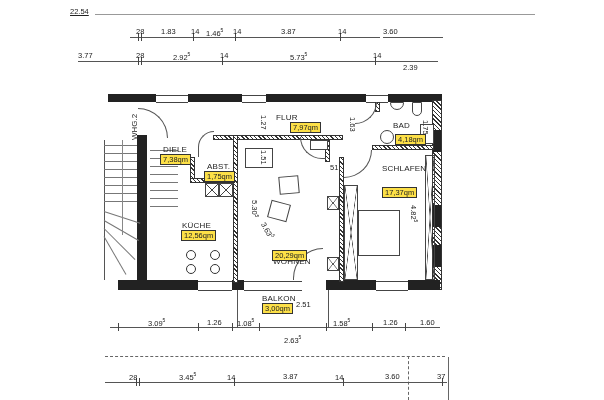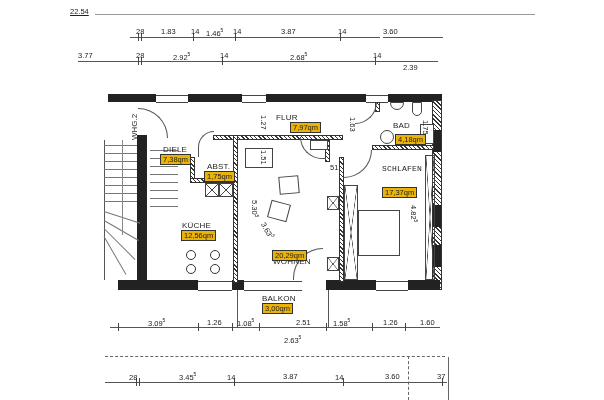--- a/index.html
+++ b/index.html
@@ -6,21 +6,21 @@
   body { width:604px; height:400px; position:relative; overflow:hidden; font-family:"Liberation Sans", sans-serif; color:#222; }
   .abs { position:absolute; }
   .dimtxt { position:absolute; font-size:7.5px; color:#222; white-space:nowrap; line-height:1; }
   .dimtxt sup { font-size:5px; }
   .hline { position:absolute; height:0; border-top:1px solid #555; }
   .tick { position:absolute; width:1px; height:8px; background:#444; }
   .wall { position:absolute; background:#222; }
   .hatch { position:absolute; background:repeating-linear-gradient(45deg,#333 0 1px,#fff 1px 3px); border:1px solid #333; box-sizing:border-box; }
   .thin { position:absolute; background:#555; }
   .room-name { position:absolute; font-size:8px; color:#222; white-space:nowrap; letter-spacing:0.2px; }
-  .room-area { position:absolute; font-size:7.5px; color:#222; border:1px solid #333; padding:0 2px; background:#eab308; white-space:nowrap; }
+  .room-area { position:absolute; font-size:7.5px; color:#222; border:1px solid #333; padding:0 2px; background:#fde047; white-space:nowrap; }
   .vtxt { position:absolute; font-size:7.5px; color:#222; transform:rotate(90deg); transform-origin:left top; white-space:nowrap; }
   .window { position:absolute; background:#fff; border-top:1px solid #444; border-bottom:1px solid #444; }
   .furn { position:absolute; border:1px solid #444; box-sizing:border-box; background:#fff; }
   .xbox { position:absolute; border:1px solid #444; box-sizing:border-box;
           background:
             linear-gradient(to top right, transparent calc(50% - 0.6px), #444 50%, transparent calc(50% + 0.6px)),
             linear-gradient(to bottom right, transparent calc(50% - 0.6px), #444 50%, transparent calc(50% + 0.6px)); }
   .chair { position:absolute; width:10px; height:10px; border:1px solid #333; border-radius:50%; box-sizing:border-box; }
   .door-arc { position:absolute; border:1px solid #555; box-sizing:border-box; }
   .stair-line { position:absolute; height:1px; background:#777; }
@@ -54,21 +54,21 @@
 <div>
   <div class="hline" style="left:78px;top:61px;width:360px;"></div>
   <div class="tick" style="left:138px;top:57px;"></div>
   <div class="tick" style="left:141px;top:57px;"></div>
   <div class="tick" style="left:222px;top:57px;"></div>
   <div class="tick" style="left:375px;top:57px;"></div>
   <div class="dimtxt" style="left:78px;top:52px;">3.77</div>
   <div class="dimtxt" style="left:136px;top:52px;">28</div>
   <div class="dimtxt" style="left:173px;top:52px;"><span>2.92</span><sup>5</sup></div>
   <div class="dimtxt" style="left:220px;top:52px;">14</div>
-  <div class="dimtxt" style="left:290px;top:52px;"><span>2.68</span><sup>5</sup></div>
+  <div class="dimtxt" style="left:290px;top:52px;"><span>5.73</span><sup>5</sup></div>
   <div class="dimtxt" style="left:373px;top:52px;">14</div>
   <div class="dimtxt" style="left:403px;top:64px;">2.39</div>
 </div>
 
 <div>
 
   <div class="wall" style="left:108px;top:94px;width:48px;height:8px;"></div>
   <div class="window" style="left:156px;top:95px;width:32px;height:6px;"></div>
   <div class="wall" style="left:188px;top:94px;width:54px;height:8px;"></div>
   <div class="window" style="left:242px;top:95px;width:24px;height:6px;"></div>
@@ -159,21 +159,21 @@
   <div class="xbox" style="left:425px;top:155px;width:10px;height:125px;"></div>
 
   <div class="room-name" style="left:163px;top:145px;">DIELE</div>
   <div class="room-area" style="left:160px;top:154px;">7,38qm</div>
   <div class="room-name" style="left:207px;top:162px;">ABST.</div>
   <div class="room-area" style="left:204px;top:171px;">1,75qm</div>
   <div class="room-name" style="left:276px;top:113px;">FLUR</div>
   <div class="room-area" style="left:290px;top:122px;">7,97qm</div>
   <div class="room-name" style="left:393px;top:121px;">BAD</div>
   <div class="room-area" style="left:395px;top:134px;">4,18qm</div>
-  <div class="room-name" style="left:382px;top:164px;font-family:Liberation Mono, monospace;">SCHLAFEN</div>
+  <div class="room-name" style="left:382px;top:164px;">SCHLAFEN</div>
   <div class="room-area" style="left:382px;top:187px;">17,37qm</div>
   <div class="room-name" style="left:182px;top:221px;">KÜCHE</div>
   <div class="room-area" style="left:181px;top:230px;">12,56qm</div>
   <div class="room-name" style="left:273px;top:257px;text-align:center;">WOHNEN</div>
   <div class="room-area" style="left:272px;top:250px;">20,29qm</div>
 
   <div class="vtxt" style="left:268px;top:115px;">1.27</div>
   <div class="vtxt" style="left:268px;top:150px;">1.51</div>
   <div class="vtxt" style="left:357px;top:117px;">1.63</div>
   <div class="vtxt" style="left:430px;top:120px;">1.75</div>
@@ -192,21 +192,21 @@
   <div class="tick" style="left:118px;top:323px;"></div>
   <div class="tick" style="left:198px;top:323px;"></div>
   <div class="tick" style="left:232px;top:323px;"></div>
   <div class="tick" style="left:259px;top:323px;"></div>
   <div class="tick" style="left:326px;top:323px;"></div>
   <div class="tick" style="left:372px;top:323px;"></div>
   <div class="tick" style="left:405px;top:323px;"></div>
   <div class="dimtxt" style="left:148px;top:318px;"><span>3.09</span><sup>5</sup></div>
   <div class="dimtxt" style="left:207px;top:319px;">1.26</div>
   <div class="dimtxt" style="left:237px;top:318px;"><span>1.08</span><sup>5</sup></div>
-  <div class="dimtxt" style="left:284px;top:319px;padding-left:12px;">2.51</div>
+  <div class="dimtxt" style="left:284px;top:301px;padding-left:12px;">2.51</div>
   <div class="dimtxt" style="left:333px;top:318px;"><span>1.58</span><sup>5</sup></div>
   <div class="dimtxt" style="left:383px;top:319px;">1.26</div>
   <div class="dimtxt" style="left:420px;top:319px;">1.60</div>
   <div class="dimtxt" style="left:284px;top:335px;"><span>2.63</span><sup>5</sup></div>
 </div>
 
 <div class="hline" style="left:105px;top:356px;width:340px;border-top:1px dashed #666;"></div>
 <div class="abs" style="left:408px;top:356px;width:0;height:44px;border-left:1px dashed #666;"></div>
 <div class="abs" style="left:448px;top:357px;width:1px;height:43px;background:#666;"></div>
 

